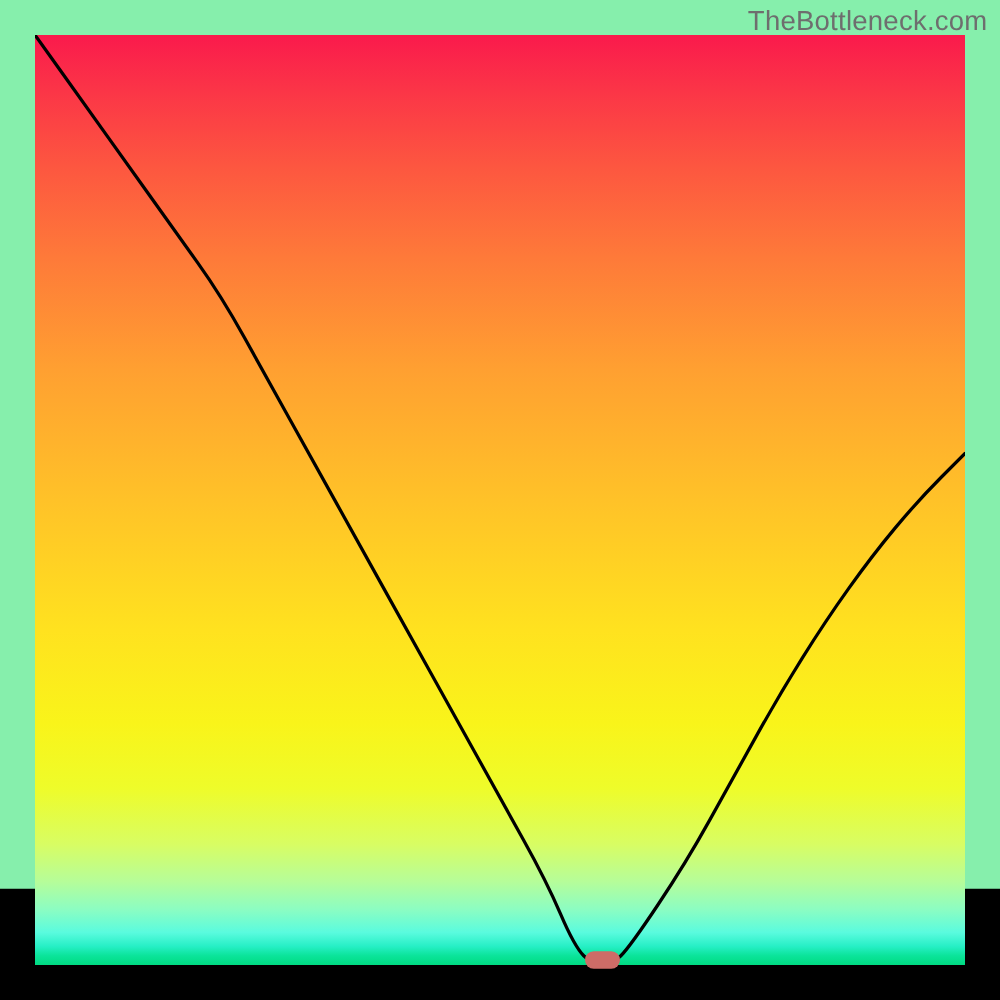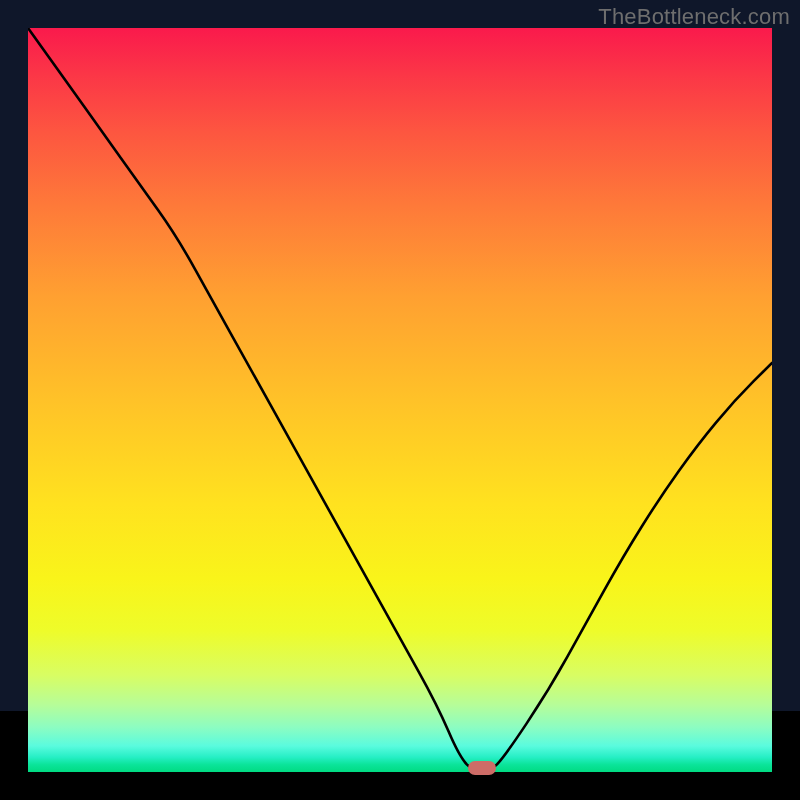--- a/index.html
+++ b/index.html
@@ -8,21 +8,21 @@
     width: 800px;
     height: 800px;
     background: #000;
     overflow: hidden;
     font-family: Arial, Helvetica, sans-serif;
   }
   .frame {
     position: relative;
     width: 800px;
     height: 711px;
-    background: #0f172a;
+    background: #86efac;
   }
   .watermark {
     position: absolute;
     top: 4px;
     right: 10px;
     color: #6e6e6e;
     font-size: 22px;
     font-weight: 500;
     letter-spacing: 0.2px;
     z-index: 30;

